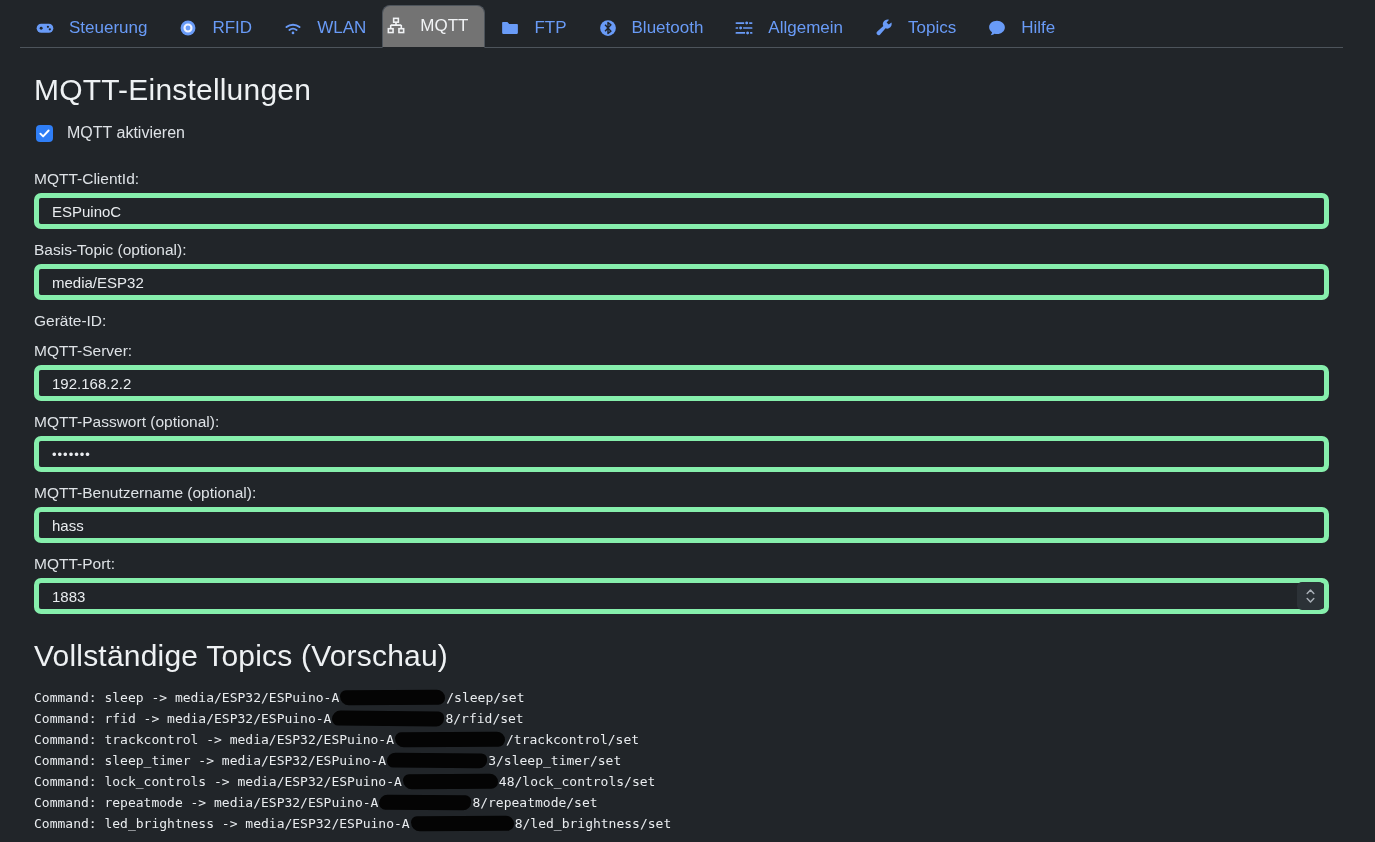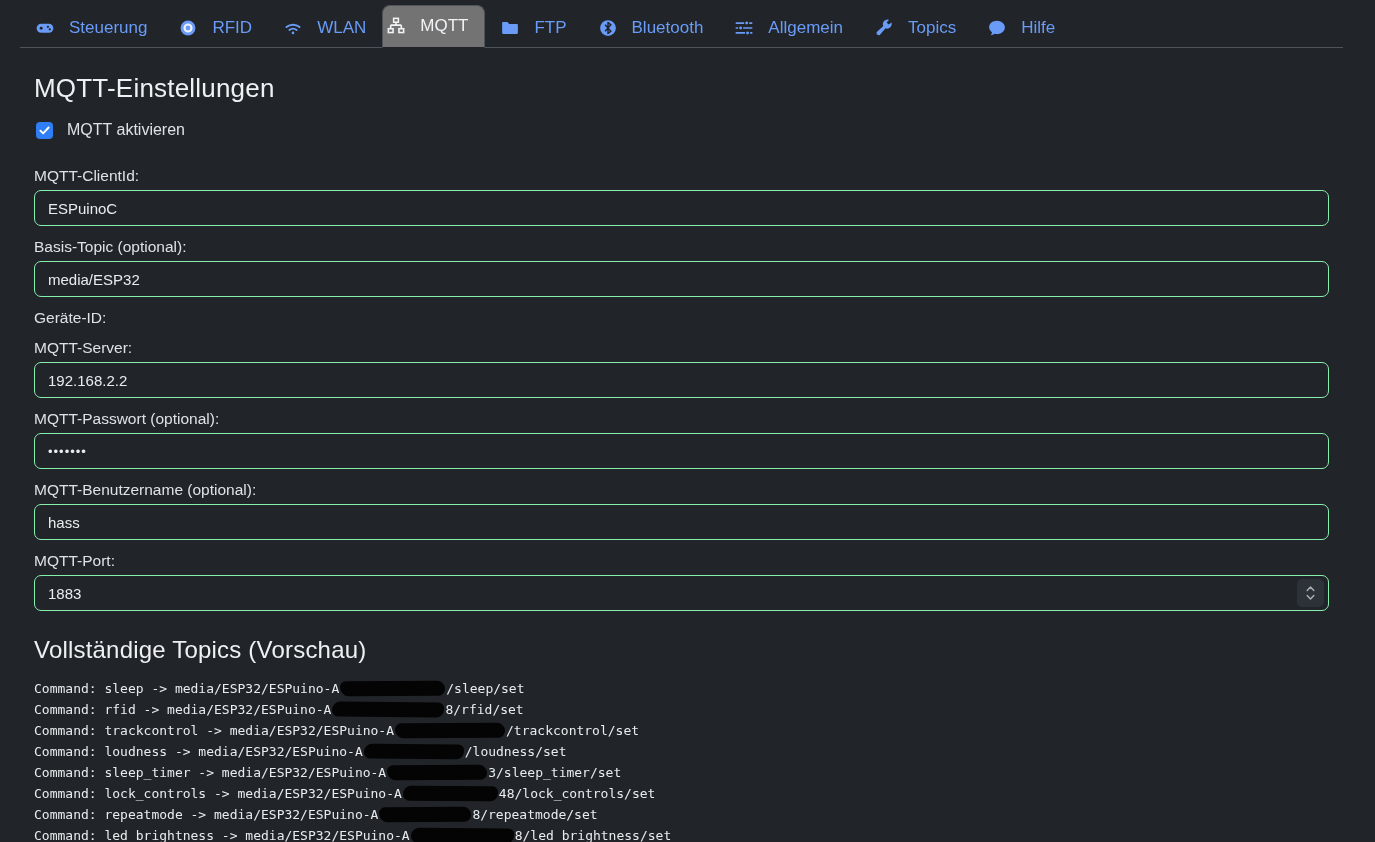--- a/index.html
+++ b/index.html
@@ -31,38 +31,38 @@
     border-bottom:1px solid #212529;
     border-radius:8px 8px 0 0;
     margin-bottom:-1px;
     padding:10px 16px 11px 4px;
   }
   .icon { display:inline-flex; width:18px; height:18px; flex:0 0 auto; }
   .icon svg { width:100%; height:100%; }
 
   
   .content { padding:0 14px; }
-  h1.title { font-size:26px; font-weight:500; color:#eef1f3; margin:25px 0 17px; letter-spacing:.2px; }
-  h2.subtitle { font-size:24px; font-weight:500; color:#eef1f3; margin:25px 0 14px; letter-spacing:.2px; }
+  h1.title { font-size:30px; font-weight:500; color:#eef1f3; margin:25px 0 17px; letter-spacing:.2px; }
+  h2.subtitle { font-size:30px; font-weight:500; color:#eef1f3; margin:25px 0 14px; letter-spacing:.2px; }
 
   .check-row { display:flex; align-items:center; gap:14px; margin:0 2px 28px; }
   .checkbox {
     width:17px; height:17px; border-radius:4px;
     background:#2f7ef6; display:inline-flex; align-items:center; justify-content:center;
     cursor:pointer;
   }
   .checkbox svg { width:11px; height:11px; }
   .check-label { font-size:16px; color:#dee2e6; }
 
   .field { margin-bottom:9px; }
   .field label { display:block; font-size:15.5px; color:#dee2e6; margin:12px 0 5px 0; }
   .field input {
     width:100%; height:36px;
     background:#212529; color:#e9ecef;
-    border:1px solid #86efac; border-radius:7px;
+    border:5px solid #86efac; border-radius:7px;
     font-size:15px; padding:0 13px;
     font-family:"Liberation Sans","DejaVu Sans",sans-serif;
     outline:none;
   }
   .field input.pw { letter-spacing:1px; font-size:13px; }
   .num-wrap { position:relative; }
   .spinner {
     position:absolute; right:5px; top:4px;
     width:27px; height:28px; border-radius:5px;
     background:#2c3237; display:flex; align-items:center; justify-content:center;
@@ -250,21 +250,20 @@
         </span>
       </div>
     </div>
 
     <h2 class="subtitle">Vollständige Topics (Vorschau)</h2>
 
     <div class="code-block">
       <div class="code-line"><span>Command: sleep -&gt; media/ESP32/ESPuino-A</span><span class="blob" style="width: 105px;"></span><span>/sleep/set</span></div>
       <div class="code-line"><span>Command: rfid -&gt; media/ESP32/ESPuino-A</span><span class="blob" style="width: 112px;"></span><span>8/rfid/set</span></div>
       <div class="code-line"><span>Command: trackcontrol -&gt; media/ESP32/ESPuino-A</span><span class="blob" style="width: 110px;"></span><span>/trackcontrol/set</span></div>
-      <div class="code-line"><span>Command: loudness -&gt; media/ESP32/ESPuino-A</span><span class="blob" style="width: 100px;"></span><span>/loudness/set</span></div>
       <div class="code-line"><span>Command: sleep_timer -&gt; media/ESP32/ESPuino-A</span><span class="blob" style="width: 100px;"></span><span>3/sleep_timer/set</span></div>
       <div class="code-line"><span>Command: lock_controls -&gt; media/ESP32/ESPuino-A</span><span class="blob" style="width: 95px;"></span><span>48/lock_controls/set</span></div>
       <div class="code-line"><span>Command: repeatmode -&gt; media/ESP32/ESPuino-A</span><span class="blob" style="width: 92px;"></span><span>8/repeatmode/set</span></div>
       <div class="code-line"><span>Command: led_brightness -&gt; media/ESP32/ESPuino-A</span><span class="blob" style="width: 103px;"></span><span>8/led_brightness/set</span></div>
 
     </div>
 
   </div>
 </div>
 

